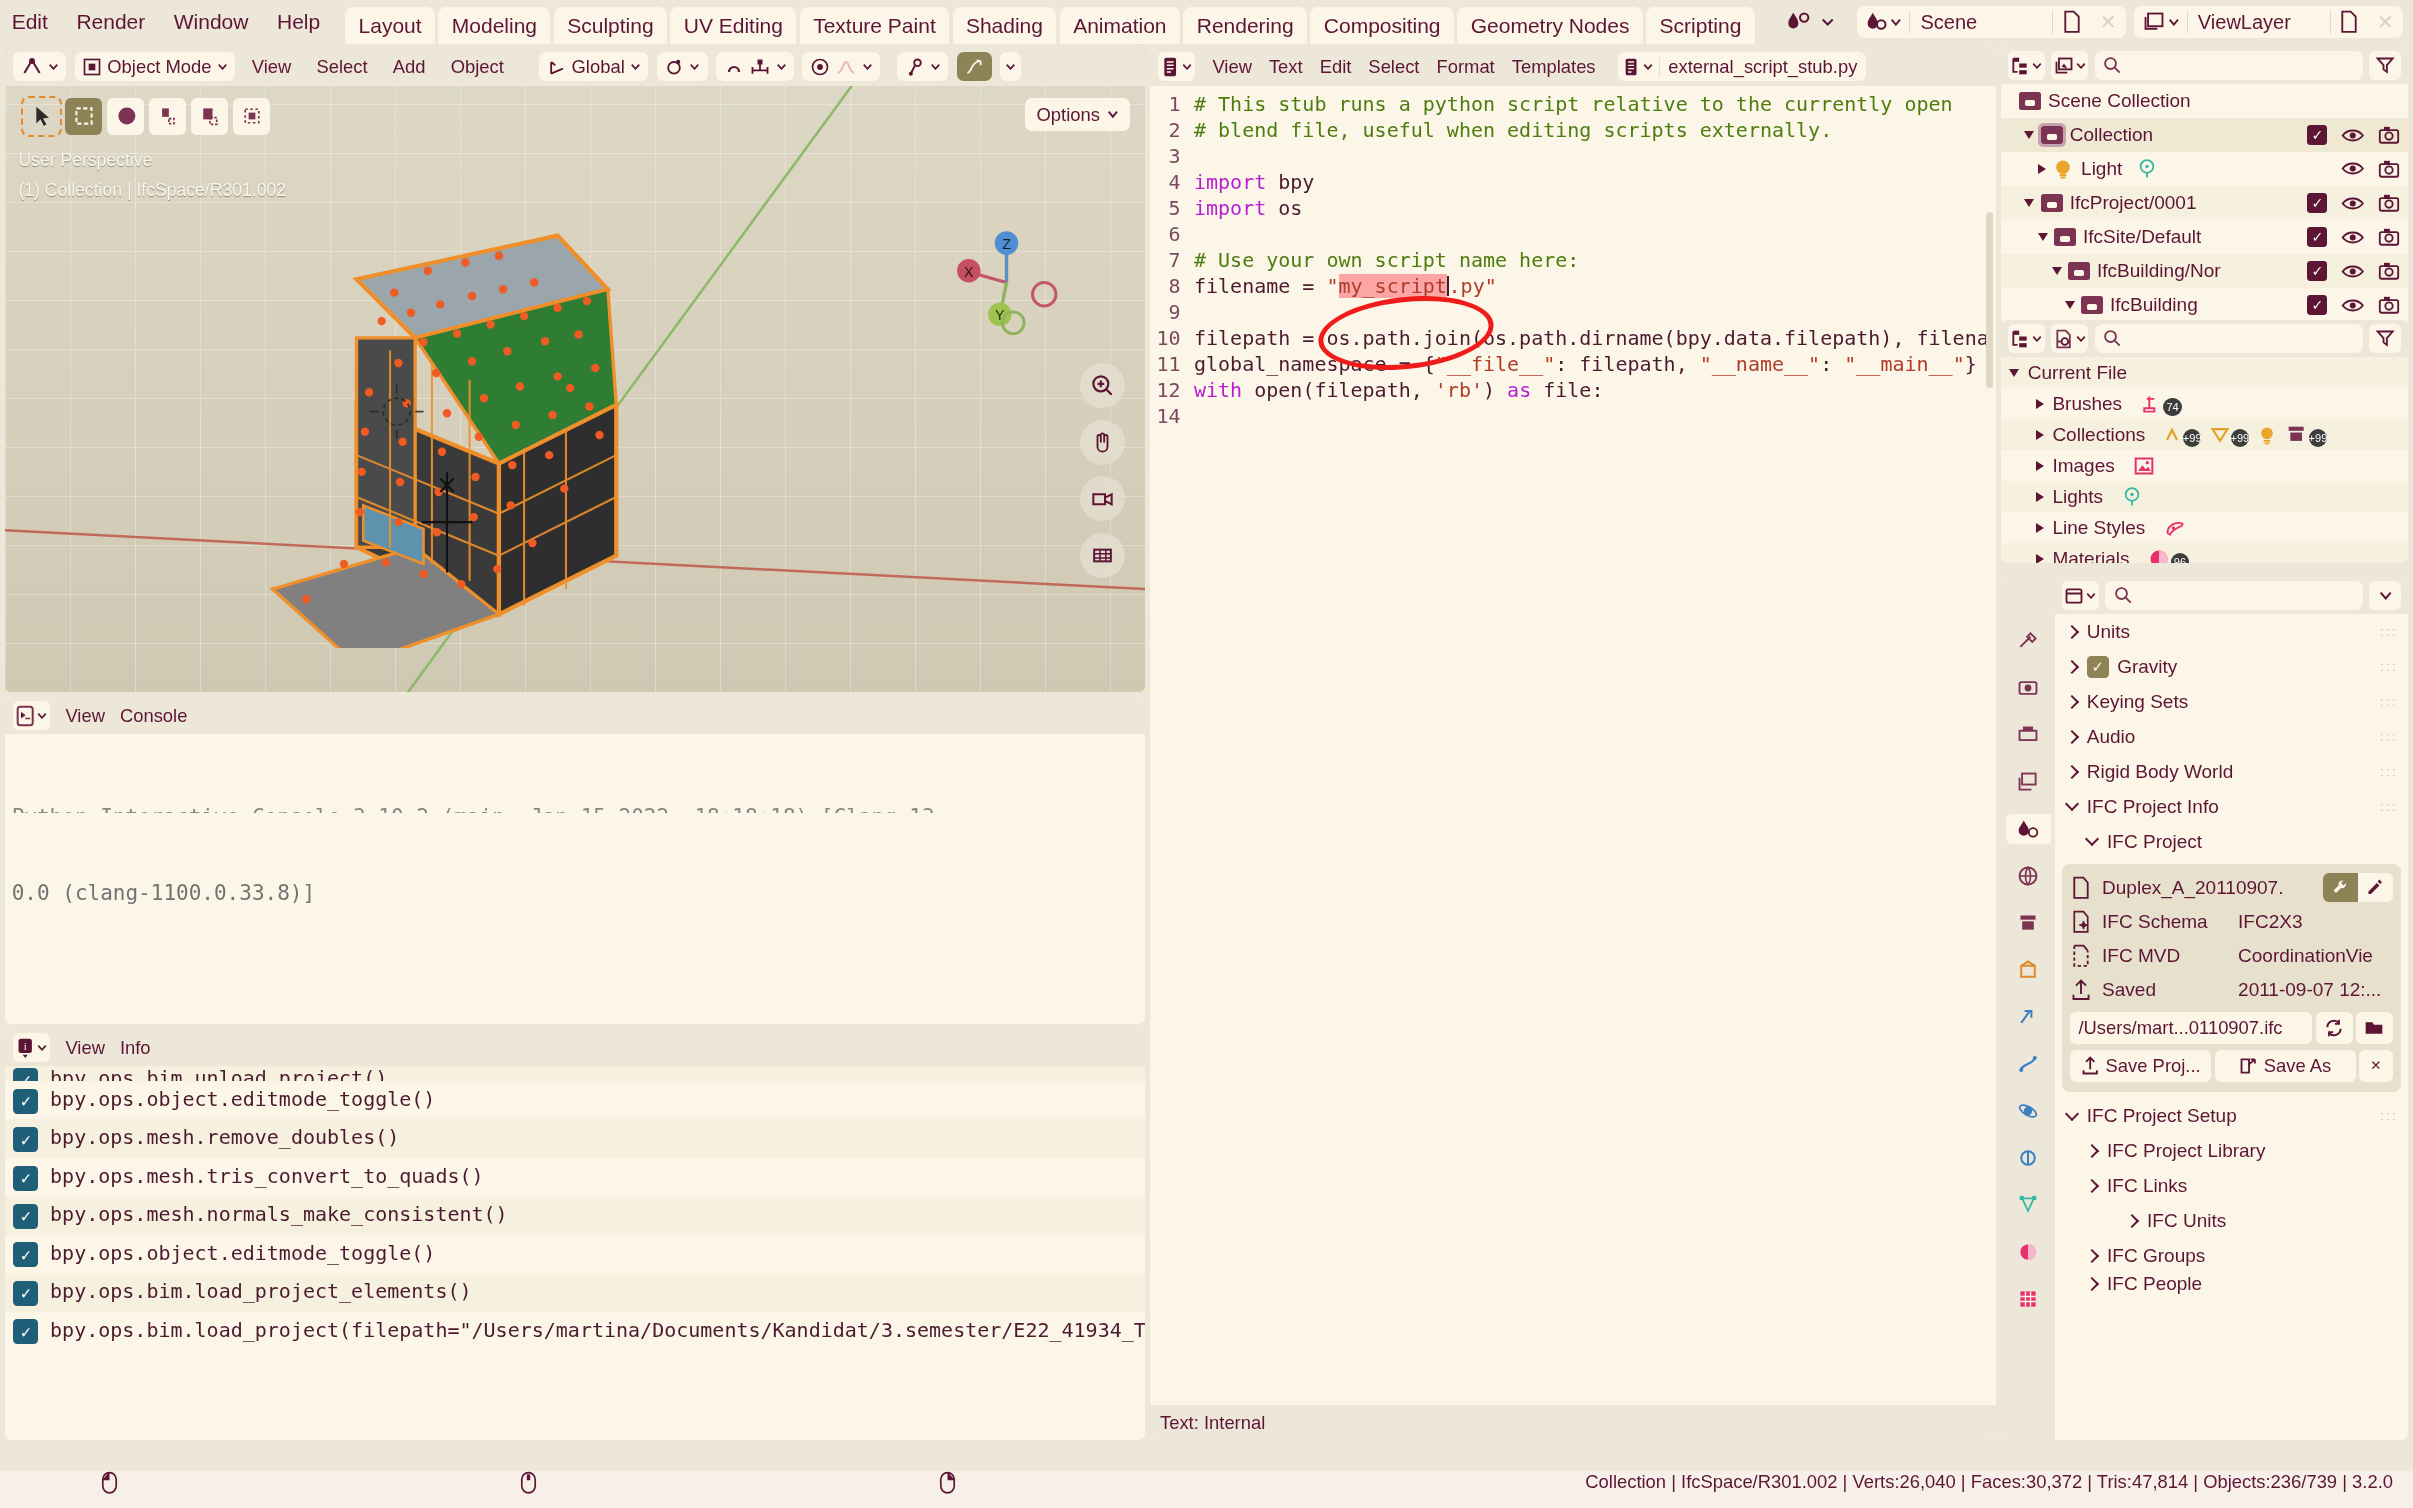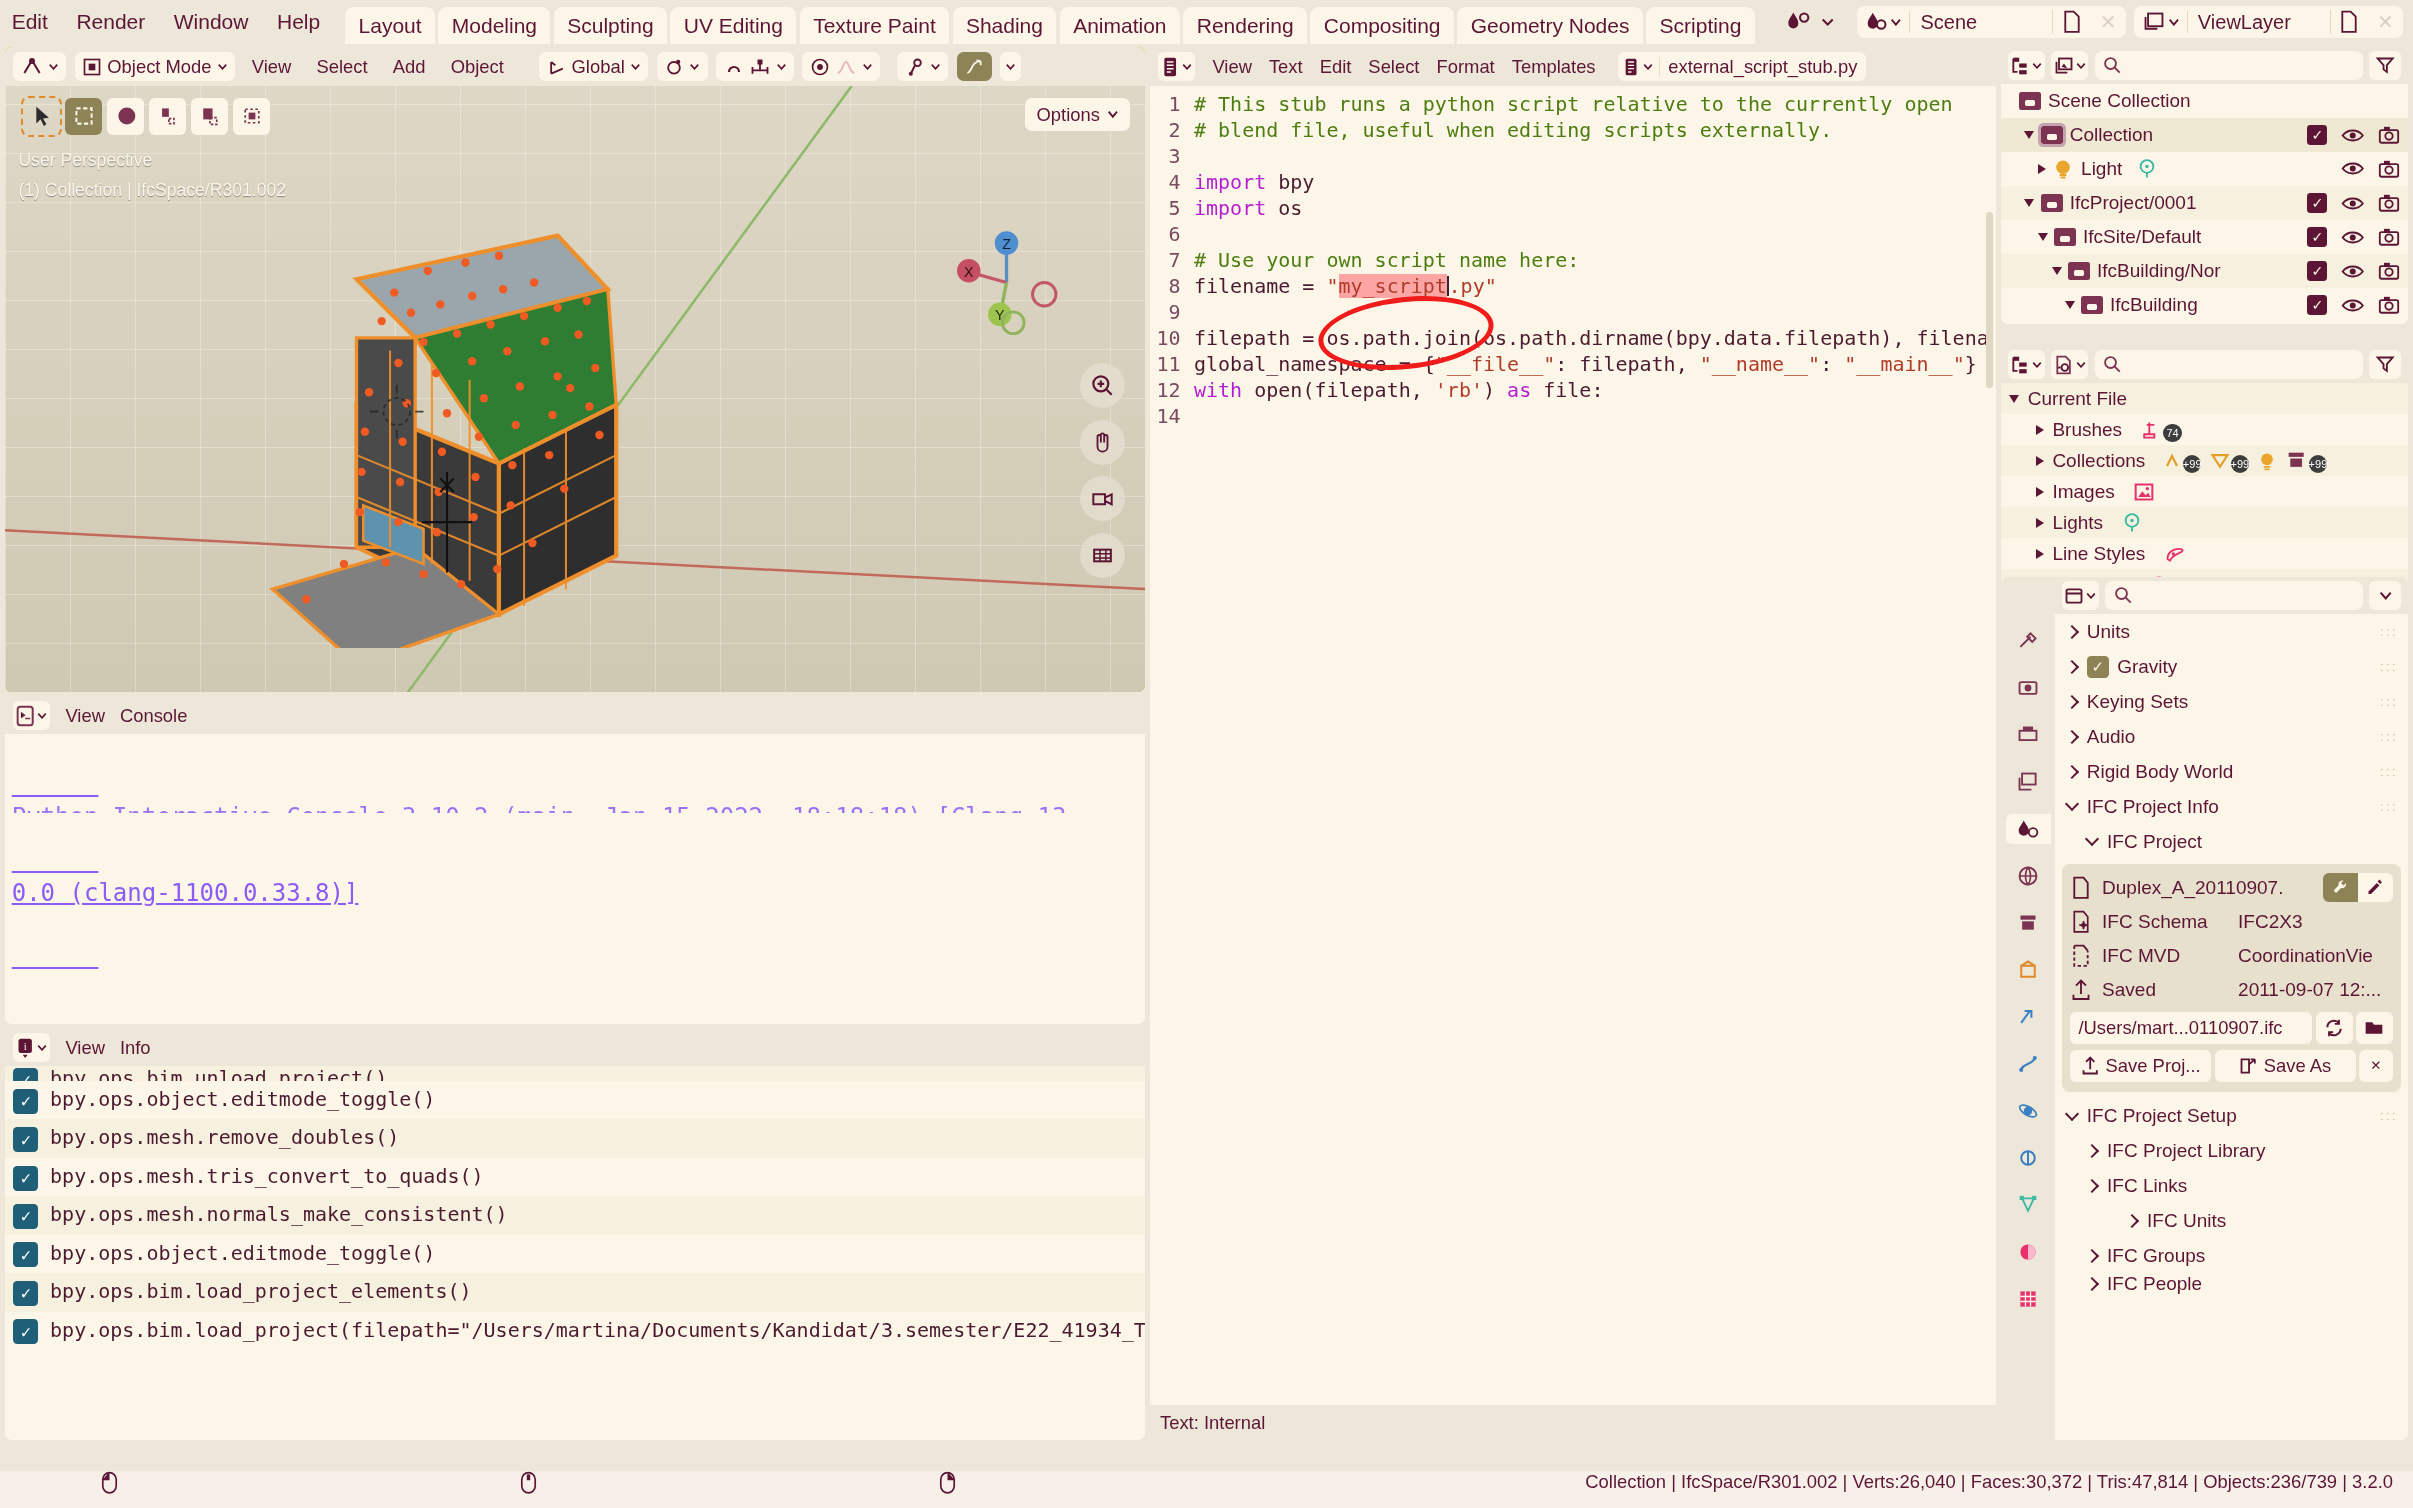--- a/index.html
+++ b/index.html
@@ -87,22 +87,22 @@
 
   
   .console{
     position:absolute; left:5px; top:697px; width:1140px; height:327px;
     background:#fbf6e7; border-radius:6.7px; overflow:hidden;
   }
   .ed-header{ height:37px; background:#ece7d8; display:flex; align-items:center; gap:15px; padding:0 8.4px;}
   .ed-header .mn{ font-size:18.4px; color:#5c1535;}
   .ed-icon{ width:37px;height:28.5px; background:#fbf6e7; border-radius:5.9px; display:flex; align-items:center; justify-content:center; gap:2.5px;}
   .console-body{
-    font-family:"DejaVu Sans Mono", monospace; font-size:24px; line-height:32px;
-    color:#8b5cf6; padding:3.4px 6.7px; white-space:pre-wrap; word-break:break-all;text-decoration:underline;
+    font-family:"DejaVu Sans Mono", monospace; font-size:21px; line-height:32px;
+    color:#737373; padding:3.4px 6.7px; white-space:pre-wrap; word-break:break-all;
   }
   .console-body .clip{ display:block; height:11.7px; overflow:hidden; opacity:.85;}
 
   
   .infoed{
     position:absolute; left:5px; top:1029px; width:1140px; height:411px;
     background:#fbf6e7; border-radius:6.7px; overflow:hidden;
   }
   .info-rows{ font-family:"DejaVu Sans Mono", monospace; font-size:20px; }
   .inforow{
@@ -168,21 +168,21 @@
   .olrow .rights{ position:absolute; right:8.4px; display:flex; gap:13.4px; align-items:center;}
   .tri{ width:0;height:0;border-left:8.4px solid #5c1535;border-top:5.9px solid transparent;border-bottom:5.9px solid transparent;}
   .tri.down{ border-left:5.9px solid transparent;border-right:5.9px solid transparent;border-top:8.4px solid #5c1535;border-bottom:0;}
   .boxico{ width:22px;height:18.4px;background:#7d3352;border-radius:2.5px; position:relative;}
   .boxico:after{ content:""; position:absolute; left:5.9px; top:8.4px; width:10px;height:5.9px;background:#fbf6e7;border-radius:1.7px;}
   .boxico.sel{ outline:3.4px solid #c4a3b0; }
   .chkb{ width:20px;height:20px;background:#5c1535;border-radius:3.4px;display:flex;align-items:center;justify-content:center;color:#fbf6e7;font-size:14.2px;}
 
   
   .blendfile{
-    position:absolute; left:2001px; top:346px; width:407px; height:243px;
+    position:absolute; left:2001px; top:320px; width:407px; height:243px;
     background:#fbf6e7; border-radius:6.7px; overflow:hidden;
   }
   .bf-rows{ font-size:19px;}
   .bfrow{ display:flex; align-items:center; height:31px; padding-left:8.4px; gap:8.4px;}
   .bfrow:nth-child(odd){ background:#f6f0de;}
   .badge{ width:18.4px;height:18.4px;border-radius:50%;background:#3d3d3d;color:#fff;font-size:11px;
     display:flex;align-items:center;justify-content:center; margin-left:-7.5px; margin-top:7.5px;}
 
   
   .props{

